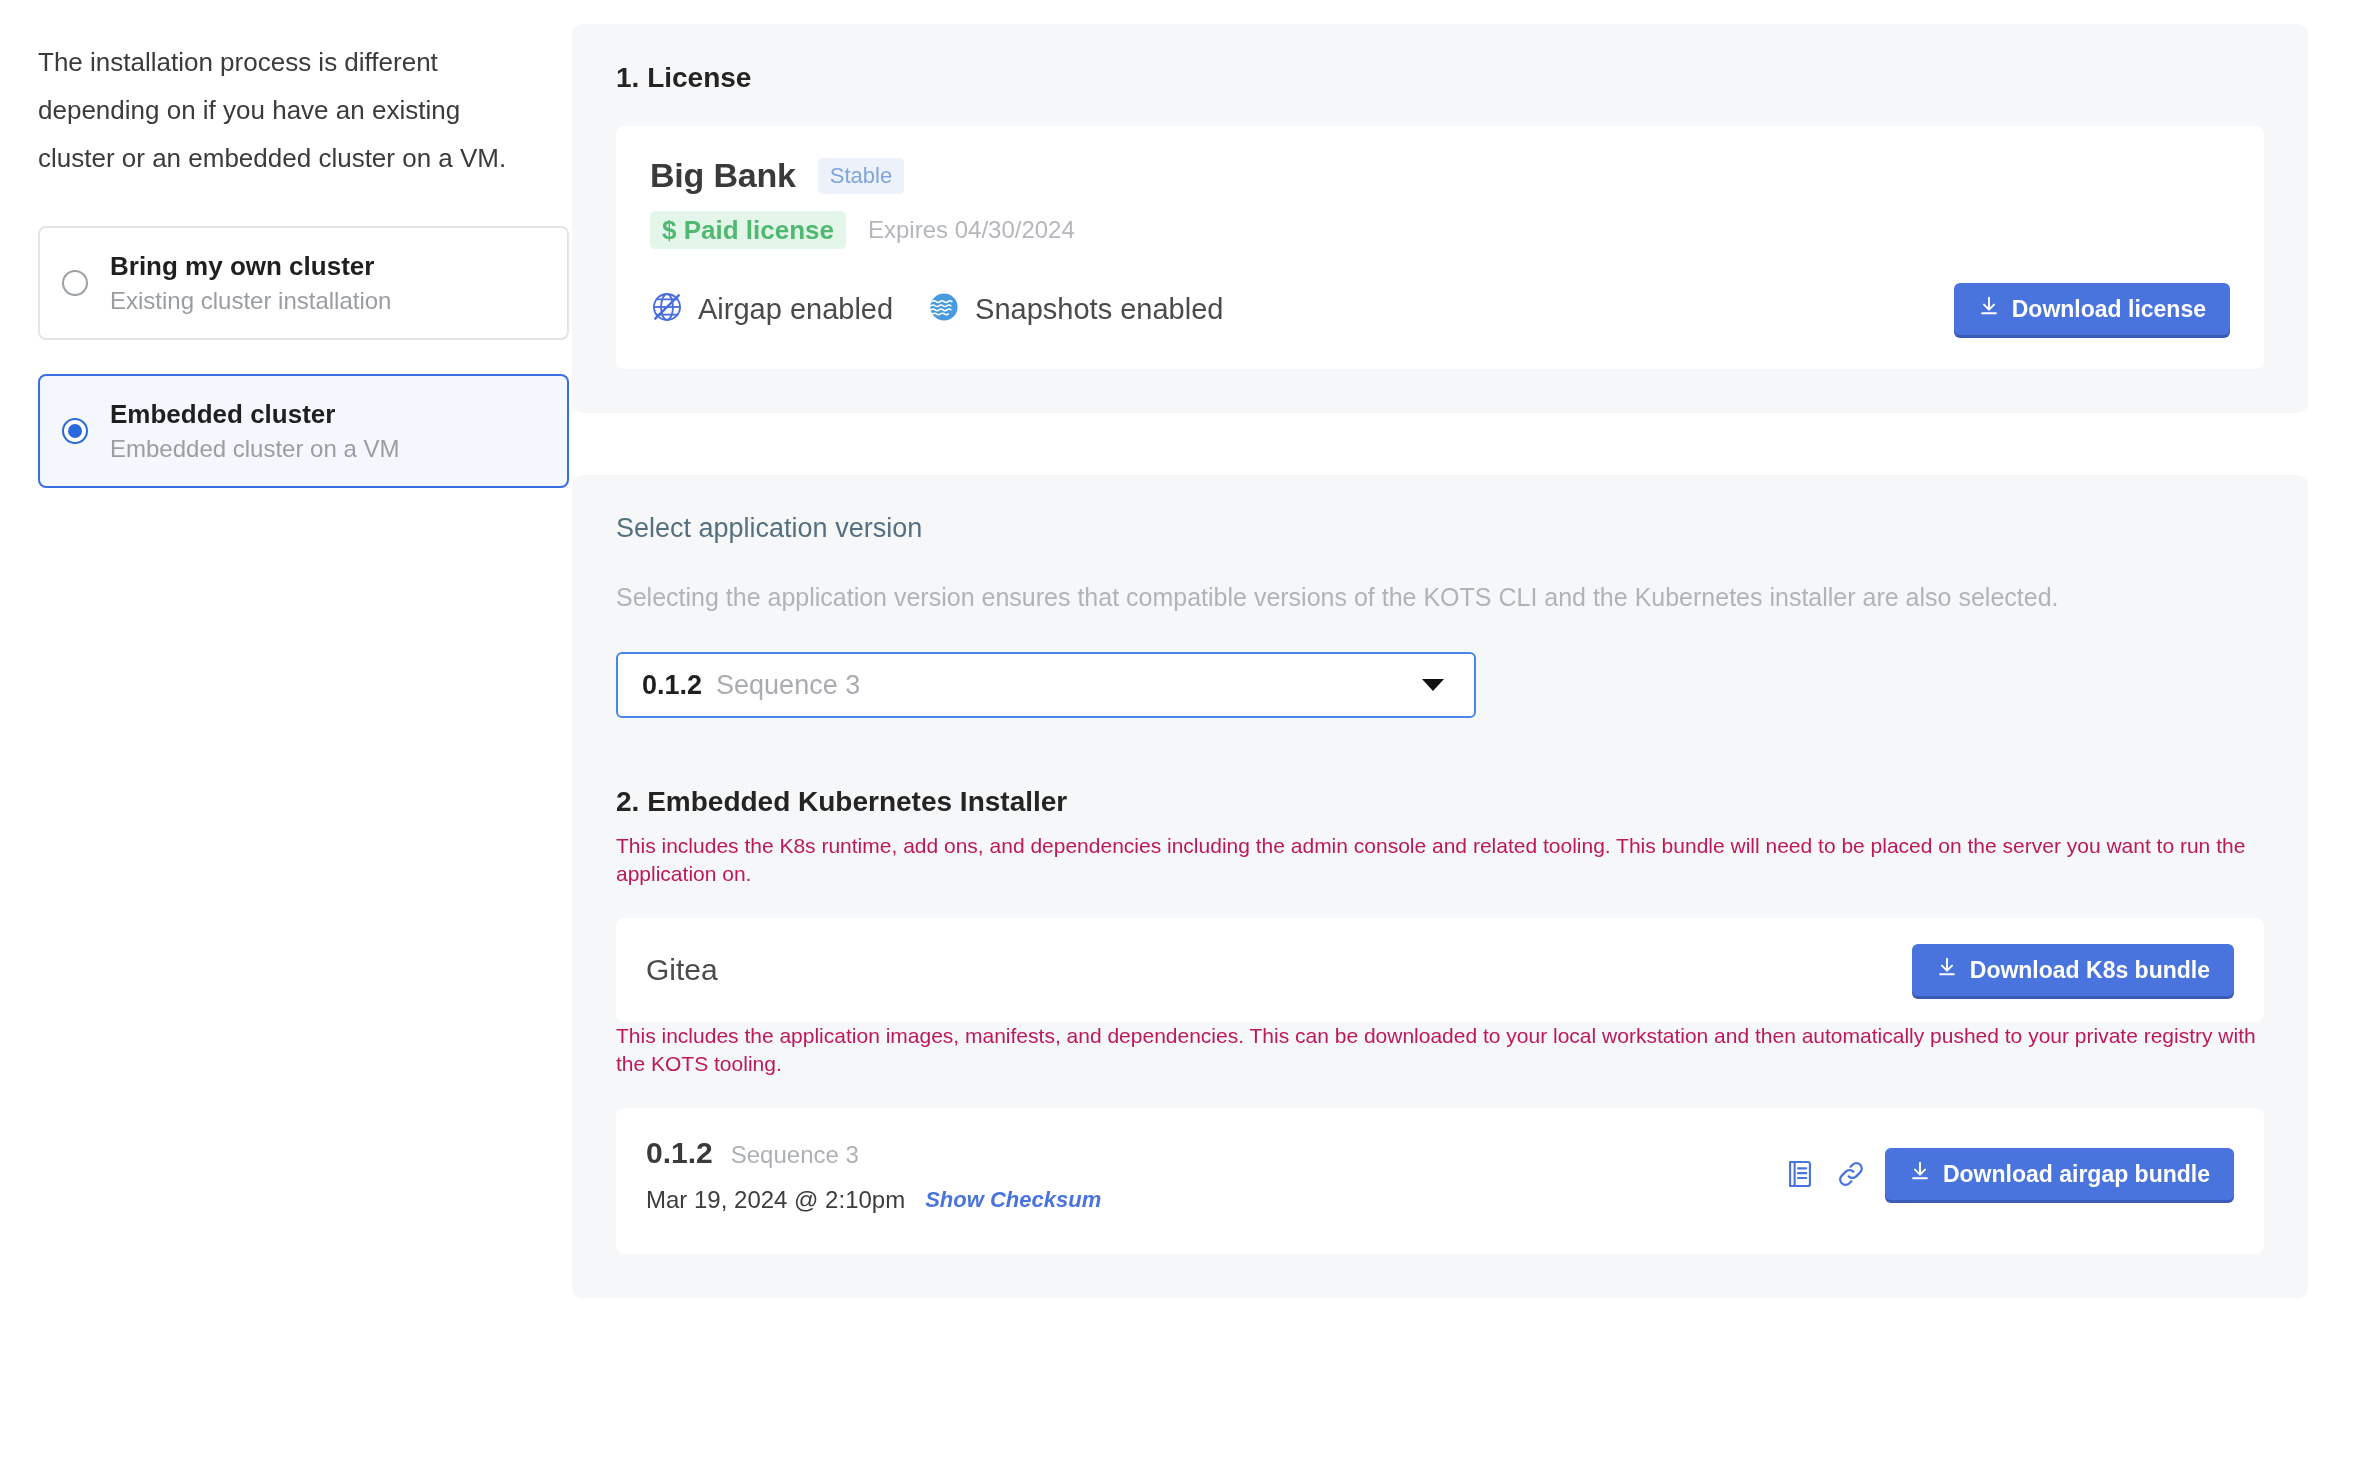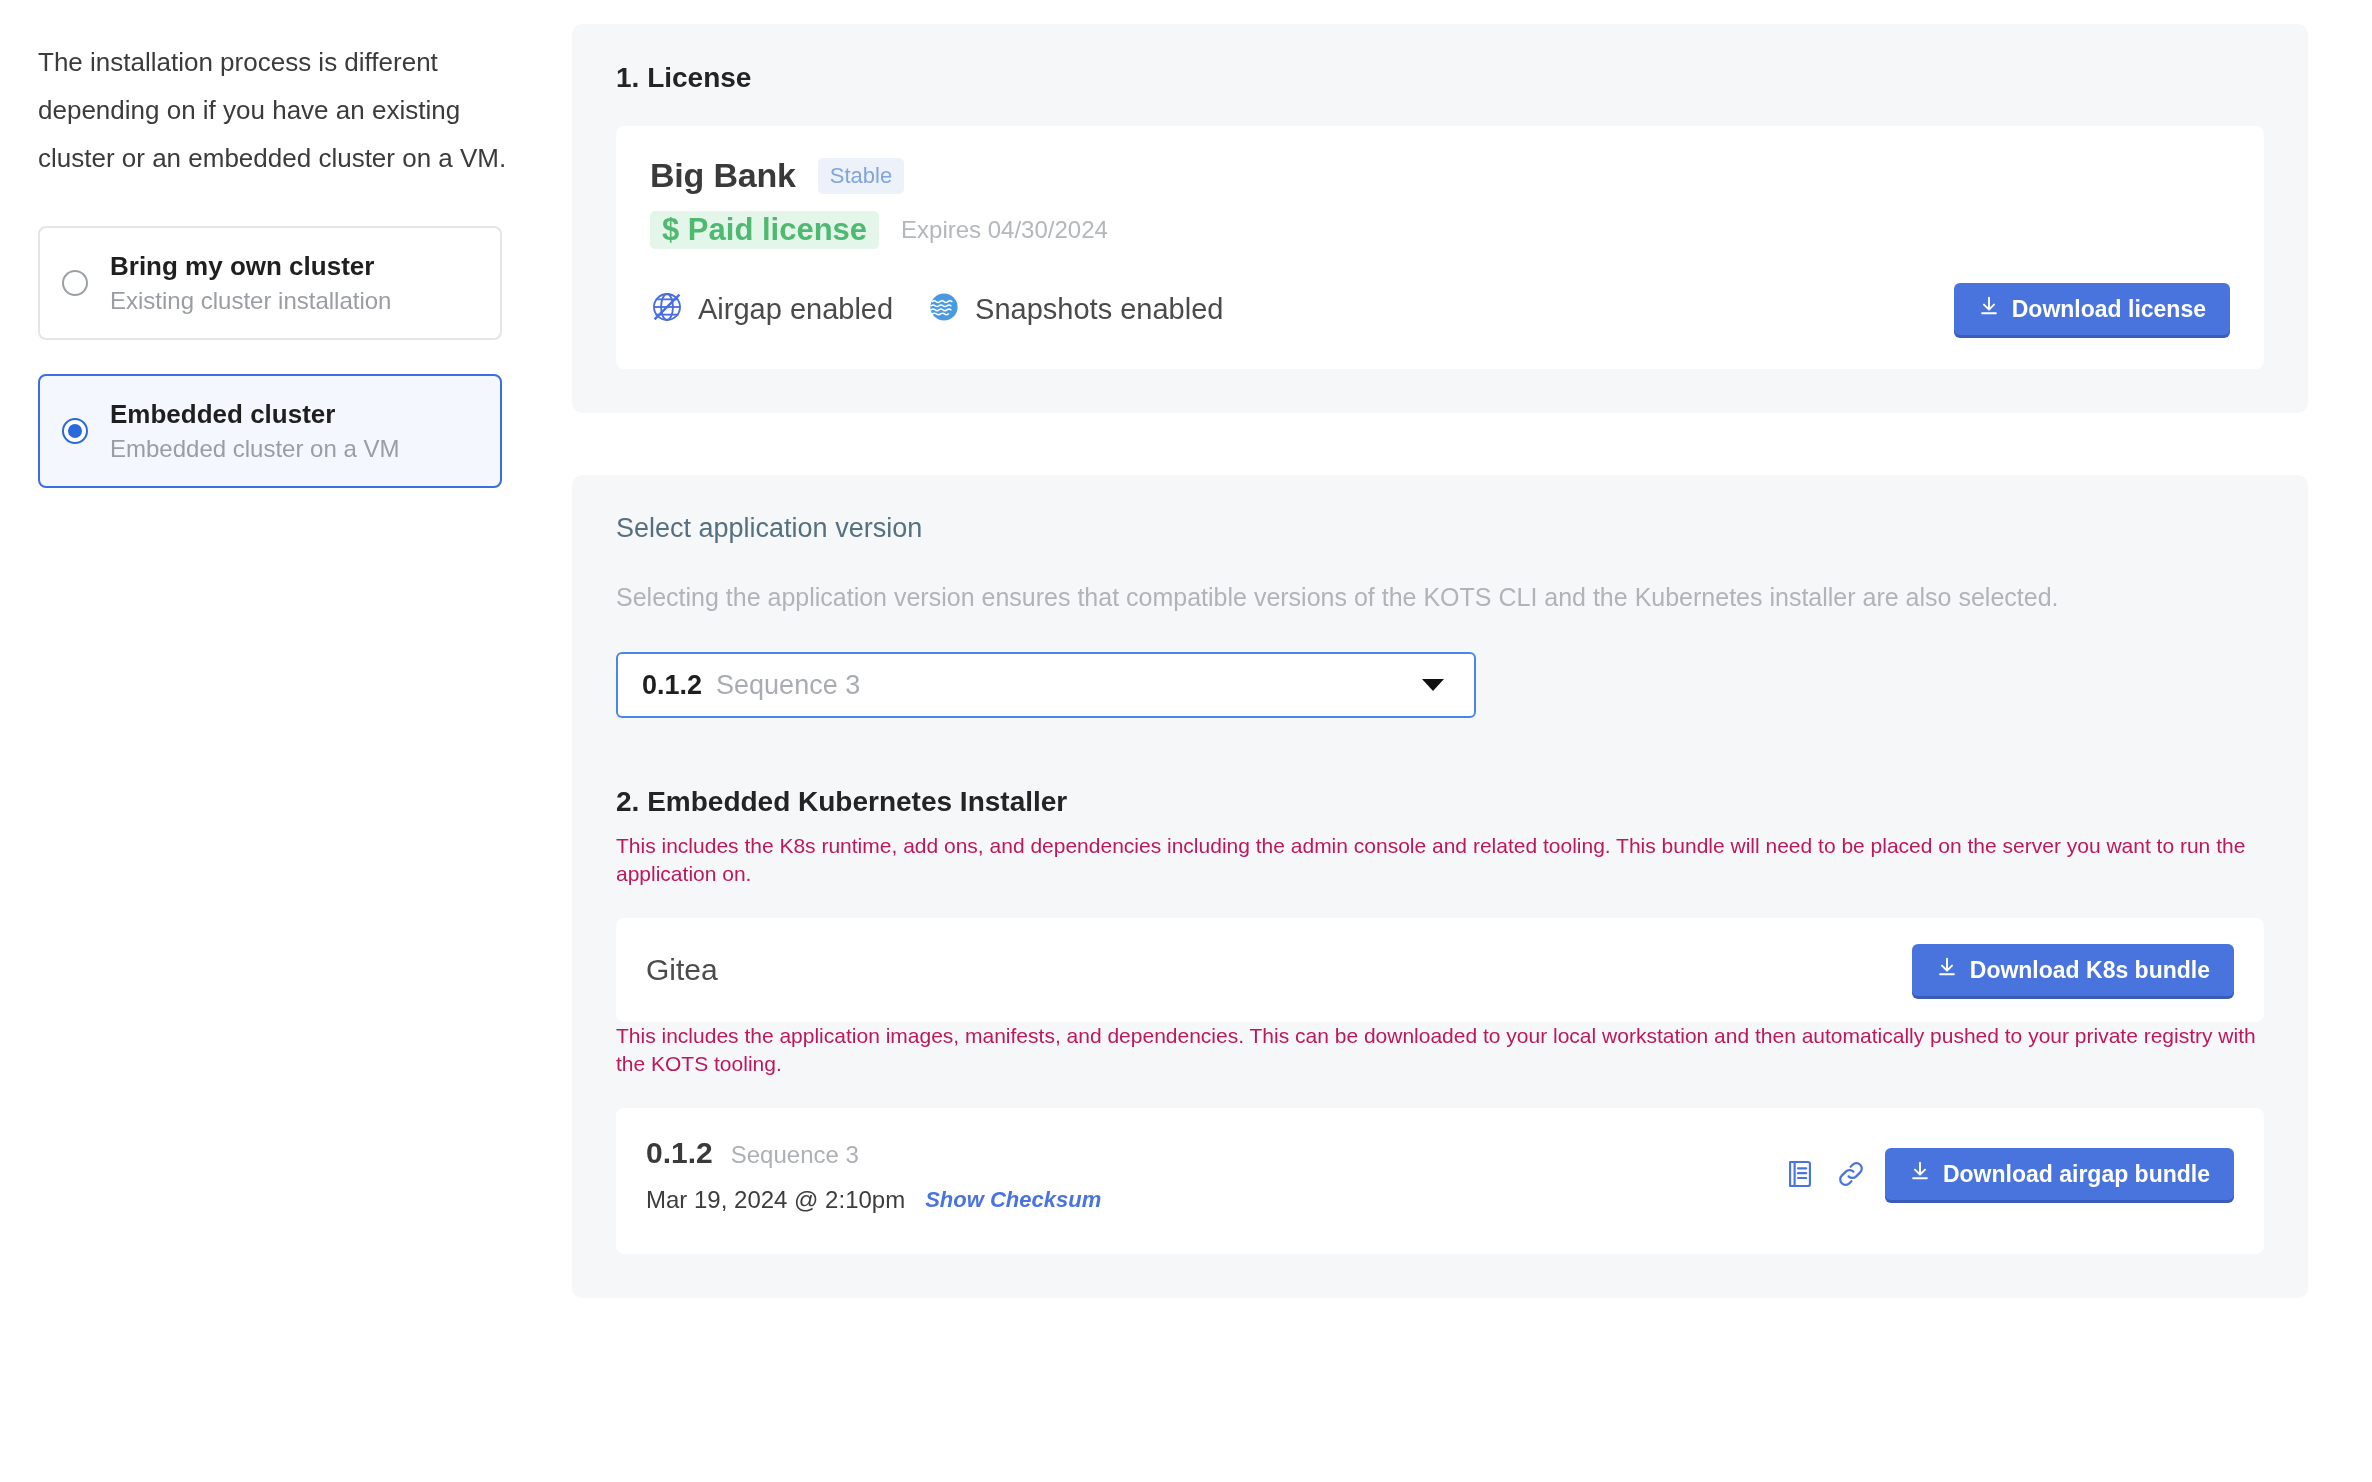--- a/index.html
+++ b/index.html
@@ -32,21 +32,21 @@
     flex: 0 0 572px;
   }
   .intro-text {
     font-size: 26px;
     line-height: 48px;
     color: #3b3b3b;
     width: 470px;
     margin: 0 0 44px 0;
   }
   .opt-card {
-    width: 464px;
+    width: 531px;
     border: 2px solid #e3e5e8;
     border-radius: 8px;
     background: #ffffff;
     padding: 22px 26px 22px 22px;
     display: flex;
     align-items: center;
     gap: 22px;
     margin-bottom: 34px;
     cursor: pointer;
   }
@@ -137,21 +137,21 @@
   }
   .lic-meta-row {
     display: flex;
     align-items: center;
     gap: 22px;
     margin-bottom: 34px;
   }
   .badge-paid {
     background: #e4f5e9;
     color: #4fb971;
-    font-size: 31px;
+    font-size: 26px;
     font-weight: bold;
     padding: 5px 12px;
     border-radius: 5px;
     line-height: 28px;
   }
   .lic-expires {
     font-size: 24px;
     color: #b4b7bb;
   }
   .lic-bottom-row {

